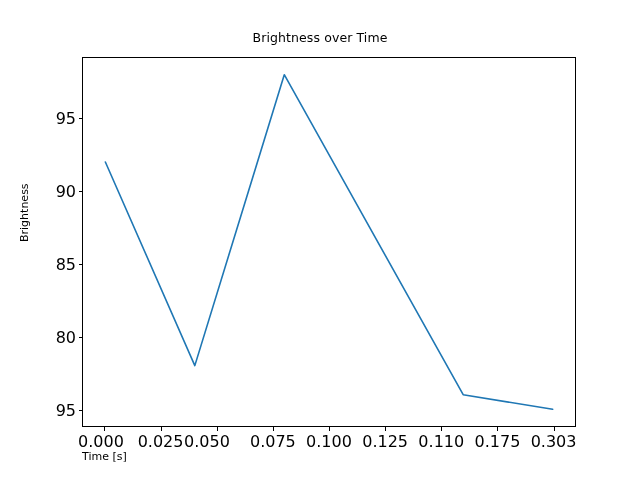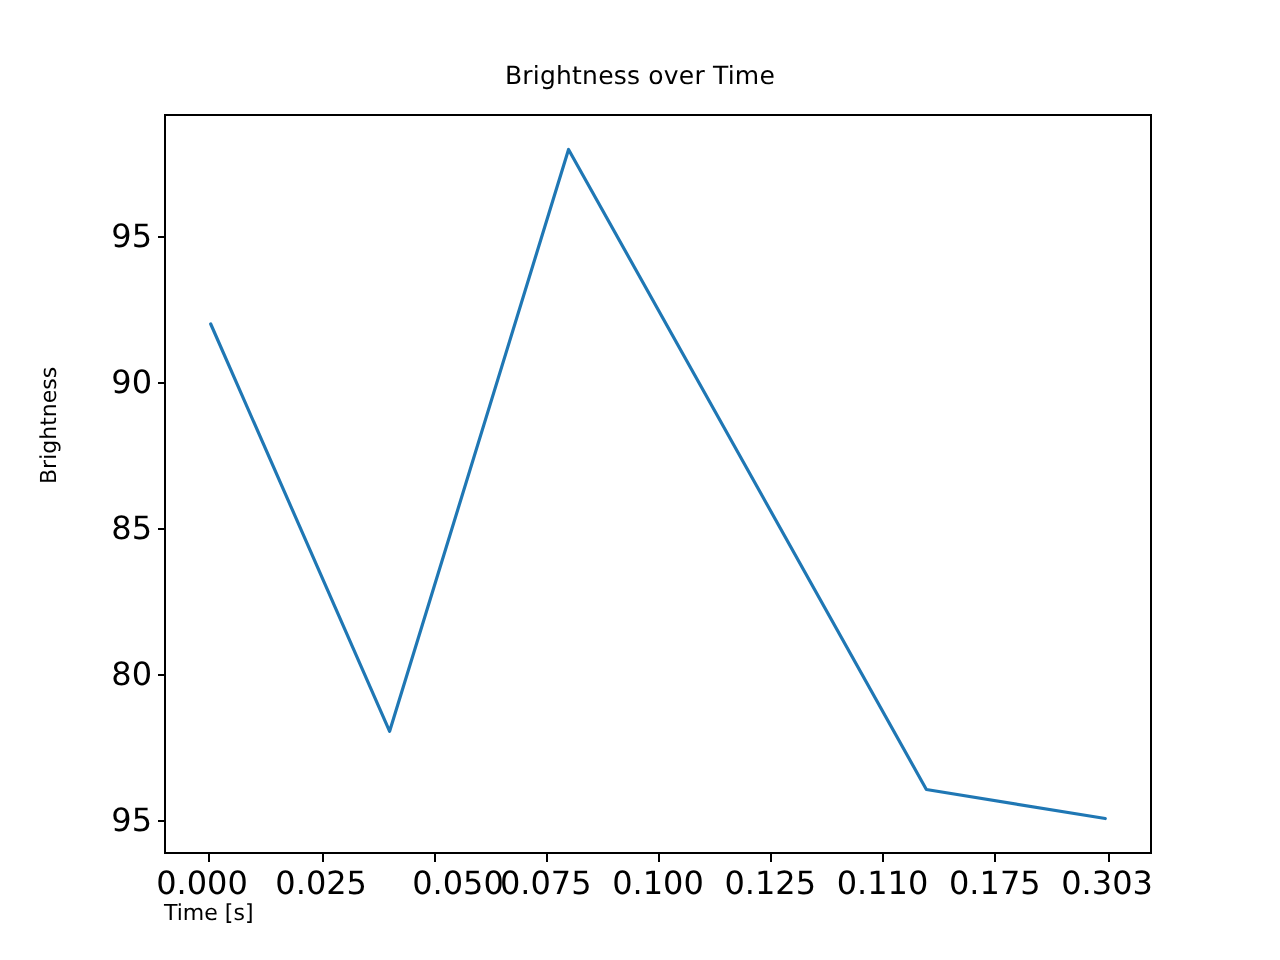--- a/index.html
+++ b/index.html
@@ -127,21 +127,21 @@
   <div id="ytick-marks">
       <div class="tick-mark ytick-mark" style="top: 410.182px;"></div>
       <div class="tick-mark ytick-mark" style="top: 337.059px;"></div>
       <div class="tick-mark ytick-mark" style="top: 263.937px;"></div>
       <div class="tick-mark ytick-mark" style="top: 190.814px;"></div>
       <div class="tick-mark ytick-mark" style="top: 117.692px;"></div>
     </div>
   <div id="xtick-labels">
       <div class="tick-label xtick-label" style="left: 101px;">0.000</div>
       <div class="tick-label xtick-label" style="left: 160.591px;">0.025</div>
-      <div class="tick-label xtick-label" style="left: 229px;">0.050</div>
+      <div class="tick-label xtick-label" style="left: 207px;">0.050</div>
       <div class="tick-label xtick-label" style="left: 272.864px;">0.075</div>
       <div class="tick-label xtick-label" style="left: 329px;">0.100</div>
       <div class="tick-label xtick-label" style="left: 385.136px;">0.125</div>
       <div class="tick-label xtick-label" style="left: 441.273px;">0.110</div>
       <div class="tick-label xtick-label" style="left: 497.409px;">0.175</div>
       <div class="tick-label xtick-label" style="left: 553.545px;">0.303</div>
     </div>
   <div id="ytick-labels">
       <div class="tick-label ytick-label" style="top: 410.182px;">95</div>
       <div class="tick-label ytick-label" style="top: 337.059px;">80</div>

